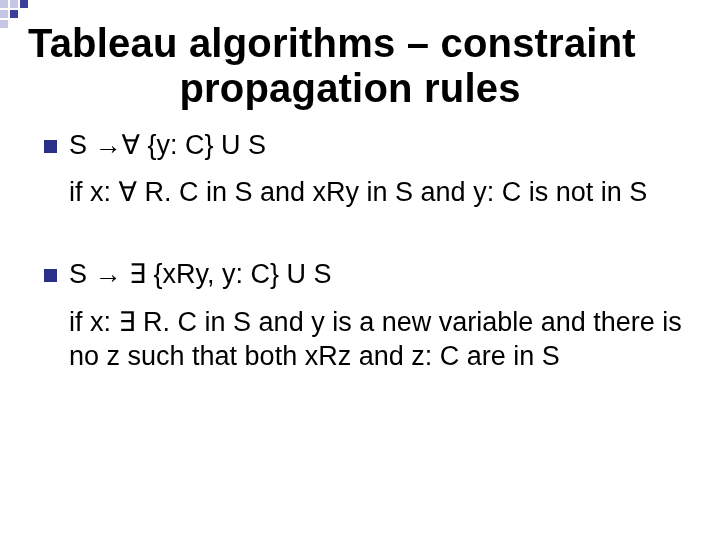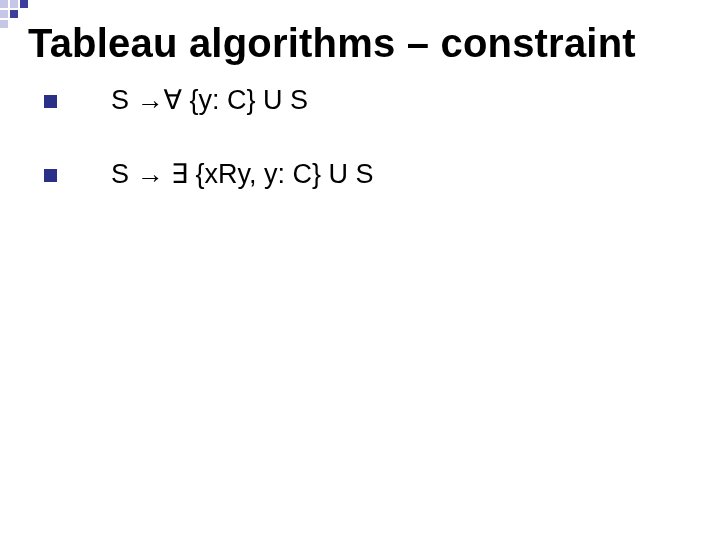--- a/index.html
+++ b/index.html
@@ -65,21 +65,20 @@
   .bullet-square {
     flex: 0 0 auto;
     width: 13px;
     height: 13px;
     background: #2a2f88;
     margin-top: 11px;
     margin-right: 12px;
   }
   .bullet-text {
     flex: 1 1 auto;
-    margin-left: 42px;
   }
 
   .sub-row {
     margin-left: 25px;
     margin-bottom: 22px;
   }
 
   .gap {
     height: 26px;
   }
@@ -93,33 +92,36 @@
   <div class="sq dark" style="left:20px; top:0px; width:8px; height:8px;"></div>
   <div class="sq" style="left:0px; top:10px; width:8px; height:8px;"></div>
   <div class="sq dark" style="left:10px; top:10px; width:8px; height:8px;"></div>
   <div class="sq" style="left:0px; top:20px; width:8px; height:8px;"></div>
 </div>
 
 <div class="slide">
 
   <h1 class="title">
     <span class="title-line1">Tableau algorithms – constraint</span>
+    <span class="title-line2">propagation rules</span>
   </h1>
 
   <div class="content">
 
     <div class="bullet-row">
       <div class="bullet-square"></div>
       <div class="bullet-text">S →∀ {y: C} U S</div>
     </div>
 
+    <div class="sub-row">if x: ∀ R. C in S and xRy in S and y: C is not in S</div>
 
     <div class="gap"></div>
 
     <div class="bullet-row">
       <div class="bullet-square"></div>
       <div class="bullet-text">S → ∃ {xRy, y: C} U S</div>
     </div>
 
+    <div class="sub-row">if x: ∃ R. C in S and y is a new variable and there is no z such that both xRz and z: C are in S</div>
 
   </div>
 
 </div>
 
 </body></html>

